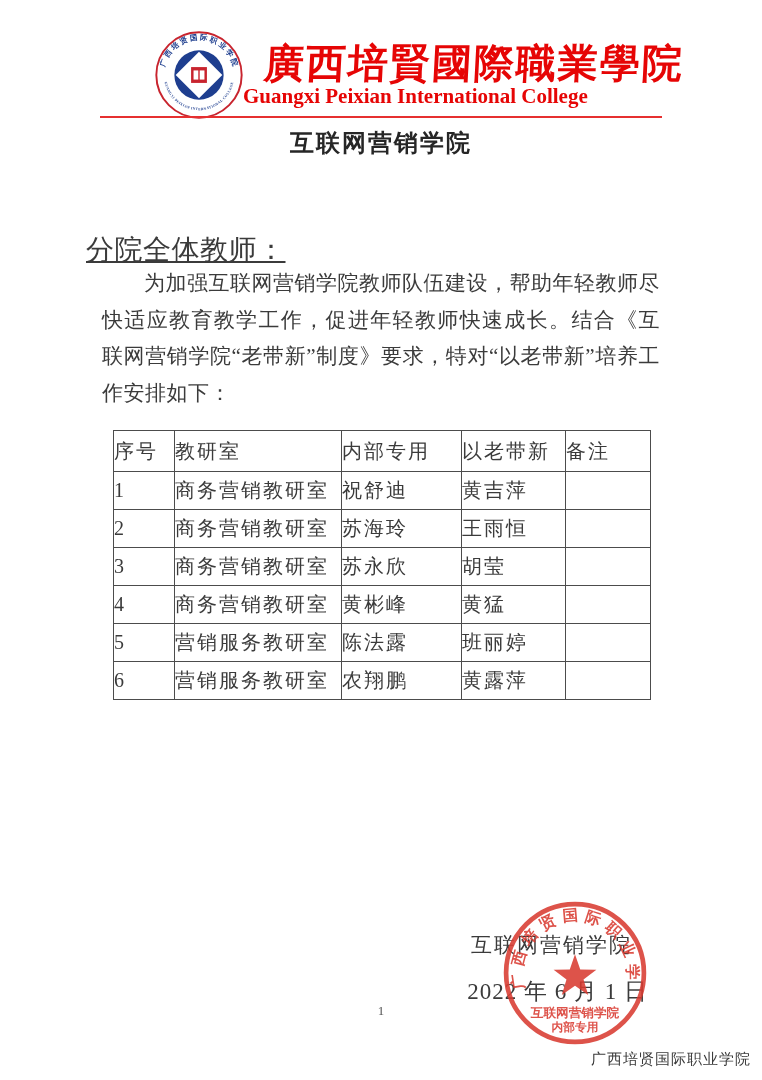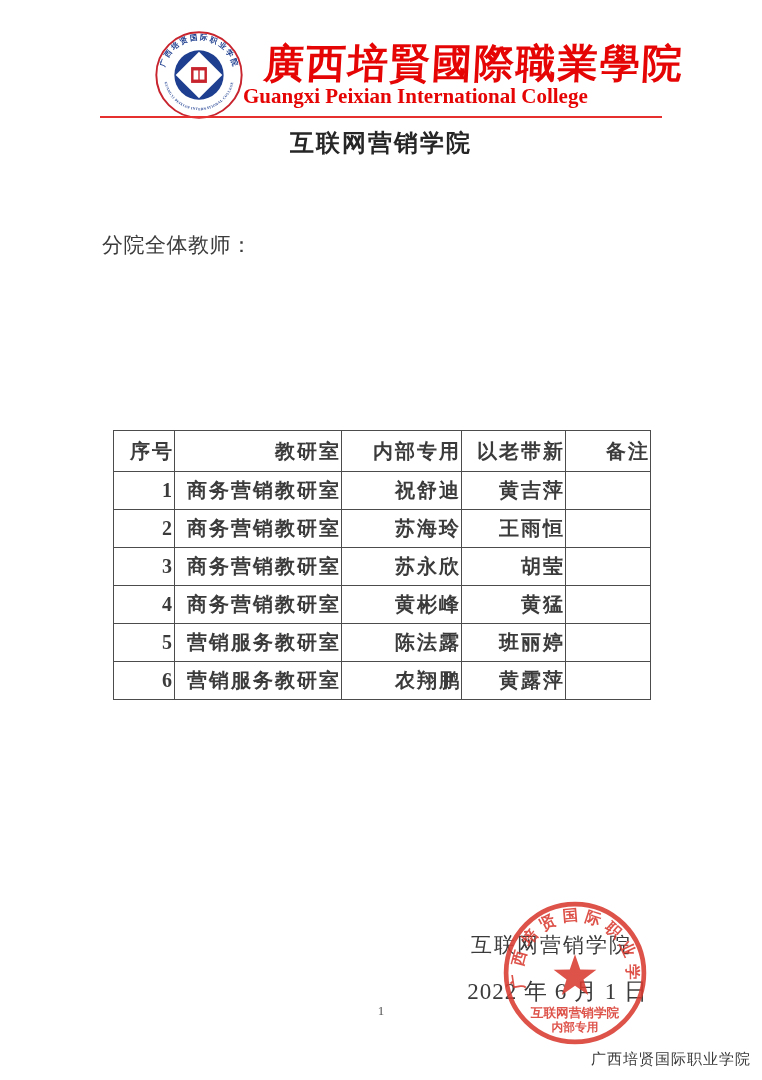--- a/index.html
+++ b/index.html
@@ -31,38 +31,38 @@
   .doc-title-1{
     position:absolute;left:0;top:127px;width:762px;text-align:center;
     font-size:24px;font-weight:bold;color:#262626;letter-spacing:2px;
   }
   .doc-title-2{
     position:absolute;left:0;top:161px;width:762px;text-align:center;
     font-size:27px;font-weight:bold;color:#262626;letter-spacing:1px;
   }
   
   .salutation{
-    position:absolute;left:102px;top:231px;width:560px;
-    font-size:21px;letter-spacing:0.5px;
+    position:absolute;left:86px;top:231px;width:560px;
+    font-size:28px;letter-spacing:0.5px;text-decoration:underline;
   }
   .para{
     font-size:21px;line-height:36.5px;letter-spacing:0.5px;
     text-align:justify;text-indent:2em;color:#3b3b3b;
   }
   .para-1{position:absolute;left:102px;top:265px;width:558px;}
   .para-2{position:absolute;left:102px;top:723px;width:558px;}
   
   .assign-table{
     position:absolute;left:113px;top:430px;
     border-collapse:collapse;table-layout:fixed;width:537px;
   }
   .assign-table th,.assign-table td{
     border:1px solid #4c4c4c;
-    text-align:right;vertical-align:middle;
-    font-size:20px;font-weight:bold;color:#3b3b3b;
+    text-align:left;vertical-align:middle;
+    font-size:20px;font-weight:normal;color:#3b3b3b;
     letter-spacing:2px;padding:0;
     overflow:hidden;white-space:nowrap;
   }
   .assign-table th{height:40px;}
   .assign-table td{height:37px;}
   
   .sig-name{
     position:absolute;top:931px;left:0;right:130px;text-align:right;
     font-size:21px;letter-spacing:2px;color:#3b3b3b;
   }
@@ -106,20 +106,21 @@
     <rect x="50.8" y="44.8" width="5.4" height="10.4" fill="#ffffff"></rect>
   </svg>
 
   <div class="college-cn">廣西培賢國際職業學院</div>
   <div class="college-en">Guangxi Peixian International College</div>
   <div class="red-rule"></div>
 
   <div class="doc-title-1">互联网营销学院</div>
 
   <div class="salutation">分院全体教师：</div>
+  <div class="para para-1">为加强互联网营销学院教师队伍建设，帮助年轻教师尽快适应教育教学工作，促进年轻教师快速成长。结合《互联网营销学院“老带新”制度》要求，特对“以老带新”培养工作安排如下：</div>
 
   <table class="assign-table">
     <colgroup>
       <col style="width:61px">
         <col style="width:167px">
         <col style="width:120px">
         <col style="width:104px">
         <col style="width:85px">
     </colgroup>
     <thead>

